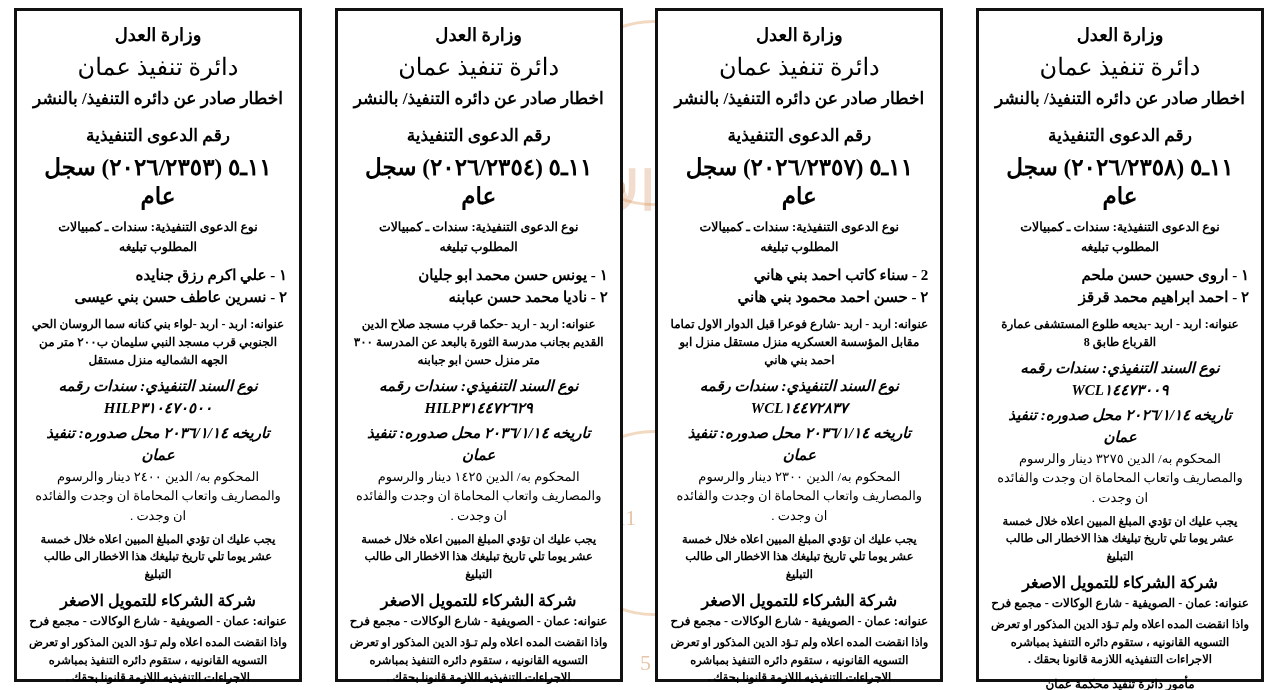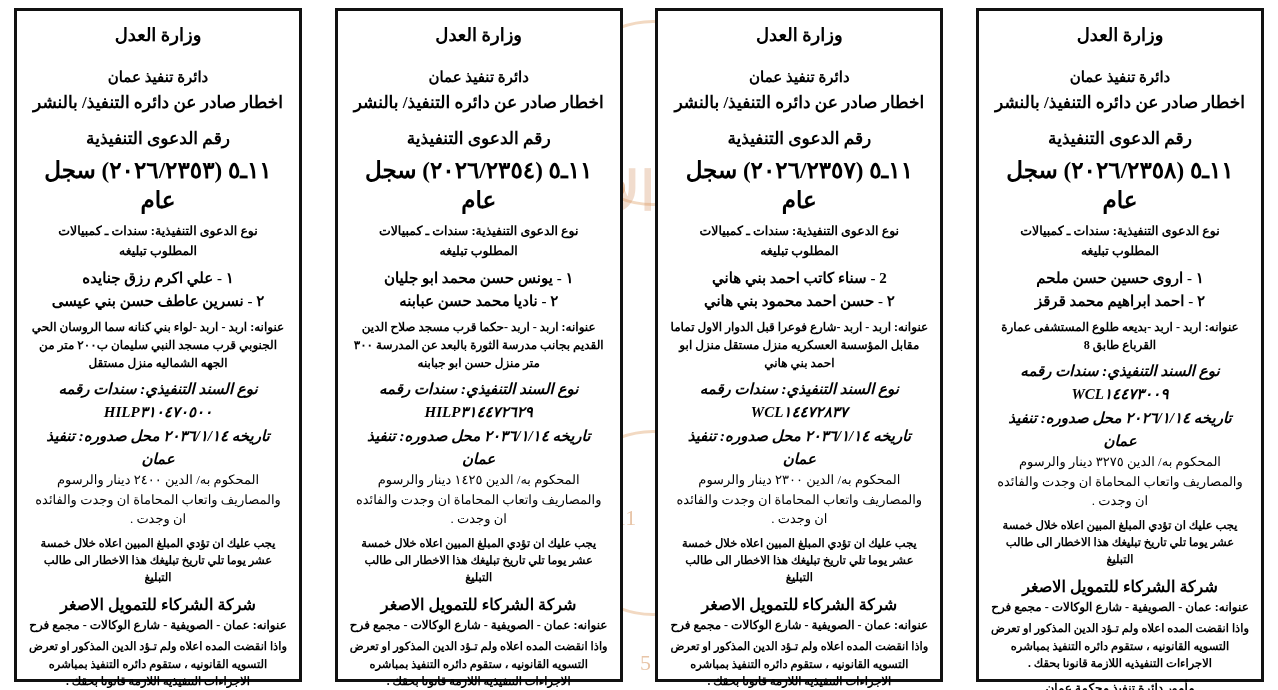--- a/index.html
+++ b/index.html
@@ -54,24 +54,24 @@
     text-align:center;
     color:#000;
   }
   .n-title{
     font-size:18px;
     font-weight:bold;
     line-height:1.35;
     margin:2px 0 0 0;
   }
   .n-sub{
-    font-size:15px;
-    font-weight:bold;
-    line-height:1.35;
-    margin-top:20px;
+    font-size:24px;
+    font-weight:normal;
+    line-height:1.35;
+    margin-top:4px;
   }
   .n-sub2{
     font-size:17px;
     font-weight:bold;
     line-height:1.35;
     margin-top:4px;
   }
   .n-case{
     font-size:17px;
     font-weight:bold;
@@ -85,20 +85,21 @@
     line-height:1.3;
   }
   .n-small{
     font-size:12.5px;
     line-height:1.45;
     margin-top:6px;
     font-weight:bold;
   }
   .n-parties{
     margin-top:7px;
+    text-align:right;
   }
   .n-party{
     font-size:15px;
     font-weight:bold;
     line-height:1.5;
   }
   .n-addr{
     font-size:12px;
     line-height:1.5;
     margin-top:6px;

